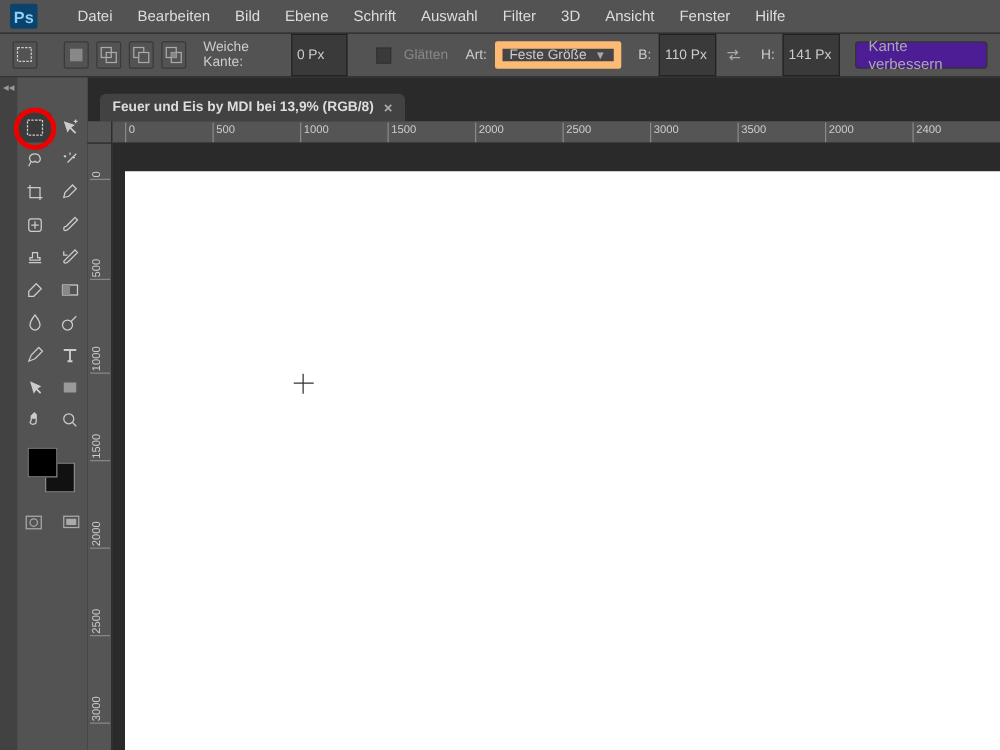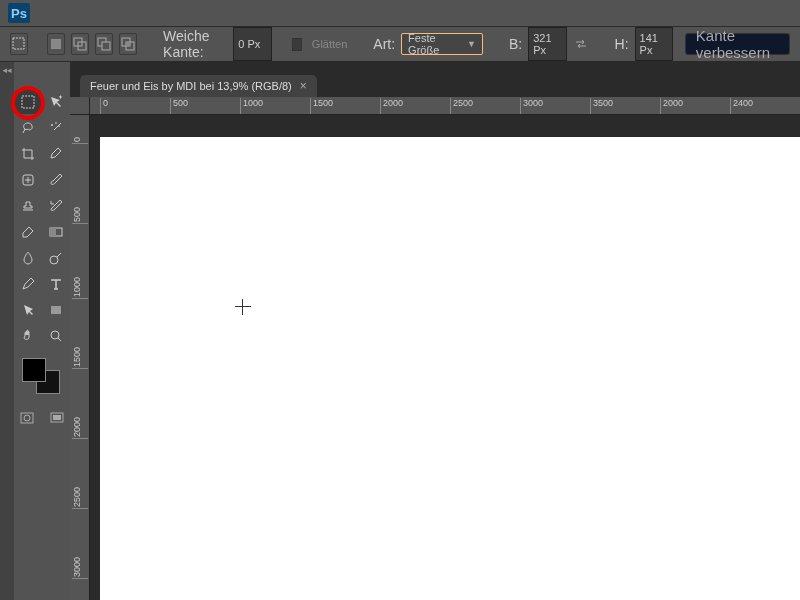--- a/index.html
+++ b/index.html
@@ -4,42 +4,42 @@
 <style>
 * { margin:0; padding:0; box-sizing:border-box; font-family:Tahoma,Arial,sans-serif; user-select:none; }
 body { width:800px; height:600px; background:#535353; overflow:hidden; color:#ccc; font-size:11px; }
 
 .menubar { height:26px; background:#535353; display:flex; align-items:center; padding:0 8px; gap:12px; }
 .ps-logo { width:22px; height:20px; background:#0a436b; color:#8ccef7; font-weight:bold; font-size:13px; display:flex; align-items:center; justify-content:center; border-radius:2px; margin-right:10px; }
 .menu-item { padding:4px 10px; color:#ddd; font-size:12px; cursor:default; }
 
 .optbar { height:36px; background:#535353; border-top:1px solid #2a2a2a; border-bottom:1px solid #2a2a2a; display:flex; align-items:center; padding:0 10px; gap:6px; }
 .opt-icon { width:22px; height:22px; border:1px solid #3a3a3a; background:#535353; display:flex; align-items:center; justify-content:center; border-radius:2px; }
-.opt-label { color:#ccc; font-size:14px; margin-left:20px; }
+.opt-label { color:#ccc; font-size:11px; margin-left:8px; }
 .opt-input { width:50px; height:20px; background:#3a3a3a; border:1px solid #222; color:#ccc; font-size:11px; padding:16px 4px; display:flex; align-items:center; }
-.opt-select { width:110px; height:22px; background:#454545; border:1px solid #fdba74; color:#ccc; font-size:11px; padding:0 6px; display:flex; align-items:center; justify-content:space-between; border-radius:2px; }
+.opt-select { width:110px; height:22px; background:#454545; border:6px solid #fdba74; color:#ccc; font-size:11px; padding:0 6px; display:flex; align-items:center; justify-content:space-between; border-radius:2px; }
 .dim-icon { width:16px; height:18px; display:flex; align-items:center; justify-content:center; }
-.opt-btn { height:22px; padding:0 10px; background:#0f172a; border:1px solid #333; color:#aaa; font-size:15px; display:flex; align-items:center; border-radius:3px; }
+.opt-btn { height:22px; padding:0 10px; background:#4c1d95; border:1px solid #333; color:#aaa; font-size:12px; display:flex; align-items:center; border-radius:3px; }
 .checkbox { width:13px; height:13px; border:1px solid #333; background:#3a3a3a; }
 
 .workspace { position:absolute; top:62px; left:0; right:0; bottom:0; display:flex; }
 .collapse-strip { width:14px; background:#424242; display:flex; justify-content:center; padding-top:3px; font-size:9px; color:#999; }
 
 .toolbox { width:56px; background:#535353; display:flex; flex-direction:column; align-items:center; padding-top:28px; position:relative; }
 .tool-grid { display:grid; grid-template-columns:26px 26px; gap:2px 2px; }
 .tool { width:26px; height:24px; display:flex; align-items:center; justify-content:center; position:relative; color:#ccc; border-radius:2px; }
 .tool.sel { background:#3a3a3a; }
 .red-ring { position:absolute; left:-3px; top:24px; width:34px; height:34px; border:4px solid #e00; border-radius:50%; pointer-events:none; z-index:5; }
 .color-swatches { margin-top:8px; position:relative; width:44px; height:42px; }
 .fg { position:absolute; left:2px; top:2px; width:24px; height:24px; background:#000; border:1px solid #888; z-index:2; }
 .bg { position:absolute; left:16px; top:14px; width:24px; height:24px; background:#111; border:1px solid #888; z-index:1; }
 .tool-bottom-row { margin-top:8px; display:flex; gap:4px; }
 
 .docarea { flex:1; background:#2a2a2a; display:flex; flex-direction:column; }
-.tab-strip { height:35px; display:flex; align-items:flex-end; padding-left:10px; }
+.tab-strip { height:35px; display:flex; align-items:flex-end; padding-left:10px;font-weight:bold; }
 .tab { height:22px; background:#424242; border-top-left-radius:5px; border-top-right-radius:5px; padding:0 10px; display:flex; align-items:center; gap:8px; font-size:11px; color:#ddd; }
 .tab-close { color:#aaa; font-size:12px; }
 
 .canvas-container { flex:1; position:relative; background:#2a2a2a; }
 .ruler-h { position:absolute; left:20px; right:0; top:0; height:18px; background:#555; border-bottom:1px solid #222; overflow:hidden; }
 .ruler-v { position:absolute; left:0; top:18px; bottom:0; width:20px; background:#555; border-right:1px solid #222; overflow:hidden; }
 .ruler-corner { position:absolute; left:0; top:0; width:20px; height:18px; background:#555; border-right:1px solid #222; border-bottom:1px solid #222; }
 .tick { position:absolute; color:#ccc; font-size:9px; }
 .tick-h { top:1px; border-left:1px solid #888; padding-left:2px; height:16px; }
 .tick-v { left:2px; border-top:1px solid #888; padding-top:1px; width:16px; writing-mode:vertical-rl; text-orientation:mixed; transform:rotate(180deg); }
@@ -50,20 +50,33 @@
 .crosshair::after { top:7px; left:0; width:16px; height:1px; }
 
 svg { width:16px; height:16px; }
 .chev { font-size:9px; color:#aaa; }
 </style>
 </head>
 <body>
 
 <div class="menubar">
   <div class="ps-logo">Ps</div>
+  <div id="menu-host" style="display: flex;">
+      <div class="menu-item">Datei</div>
+      <div class="menu-item">Bearbeiten</div>
+      <div class="menu-item">Bild</div>
+      <div class="menu-item">Ebene</div>
+      <div class="menu-item">Schrift</div>
+      <div class="menu-item">Auswahl</div>
+      <div class="menu-item">Filter</div>
+      <div class="menu-item">3D</div>
+      <div class="menu-item">Ansicht</div>
+      <div class="menu-item">Fenster</div>
+      <div class="menu-item">Hilfe</div>
+    </div>
 </div>
 
 <div class="optbar">
   <div class="opt-icon">
     <svg viewBox="0 0 16 16">
         <rect x="2" y="2" width="11" height="11" fill="none" stroke="#ccc" stroke-dasharray="2,1"></rect>
       </svg>
   </div>
   <div style="width:10px"></div>
   <div class="opt-icon">
@@ -94,21 +107,21 @@
   <div class="opt-input">0 Px</div>
   <div style="width:12px"></div>
   <div class="checkbox"></div>
   <span style="margin-left:4px;color:#888">Glätten</span>
   <span class="opt-label">Art:</span>
   <div class="opt-select">
     <span>Feste Größe</span>
       <span class="chev">▼</span>
   </div>
   <span class="opt-label">B:</span>
-  <div class="opt-input">321 Px</div>
+  <div class="opt-input">110 Px</div>
   <div class="dim-icon">
       <svg viewBox="0 0 16 16">
         <path d="M3 6 L11 6 M9 4 L11 6 L9 8 M13 10 L5 10 M7 8 L5 10 L7 12" stroke="#aaa" fill="none"></path>
       </svg>
     </div>
   <span class="opt-label">H:</span>
   <div class="opt-input">141 Px</div>
   <div style="flex:1"></div>
   <div class="opt-btn">Kante verbessern</div>
 </div>

